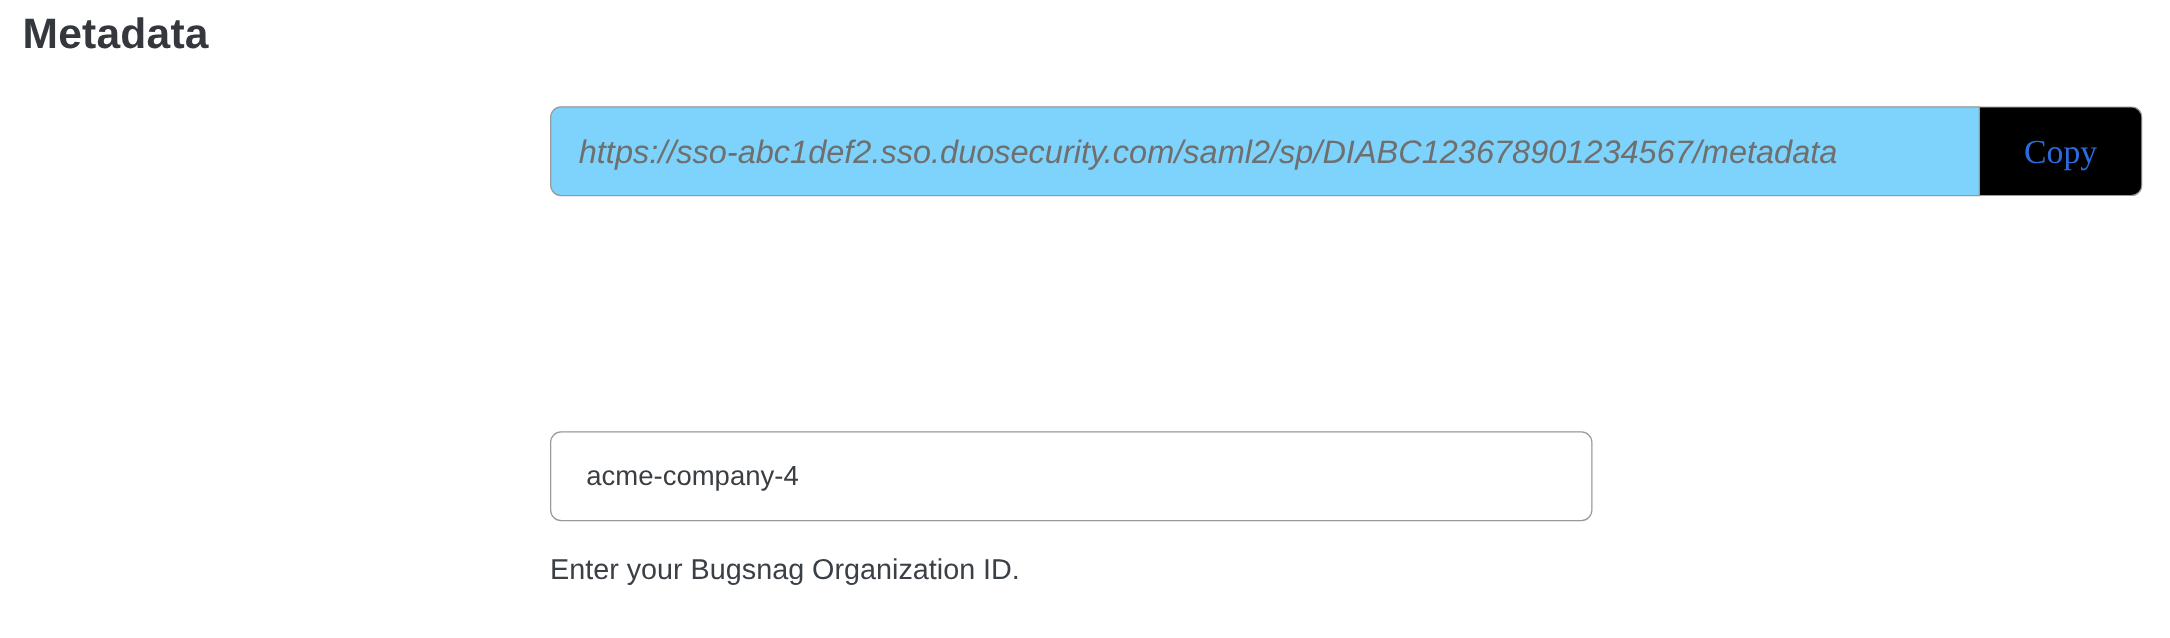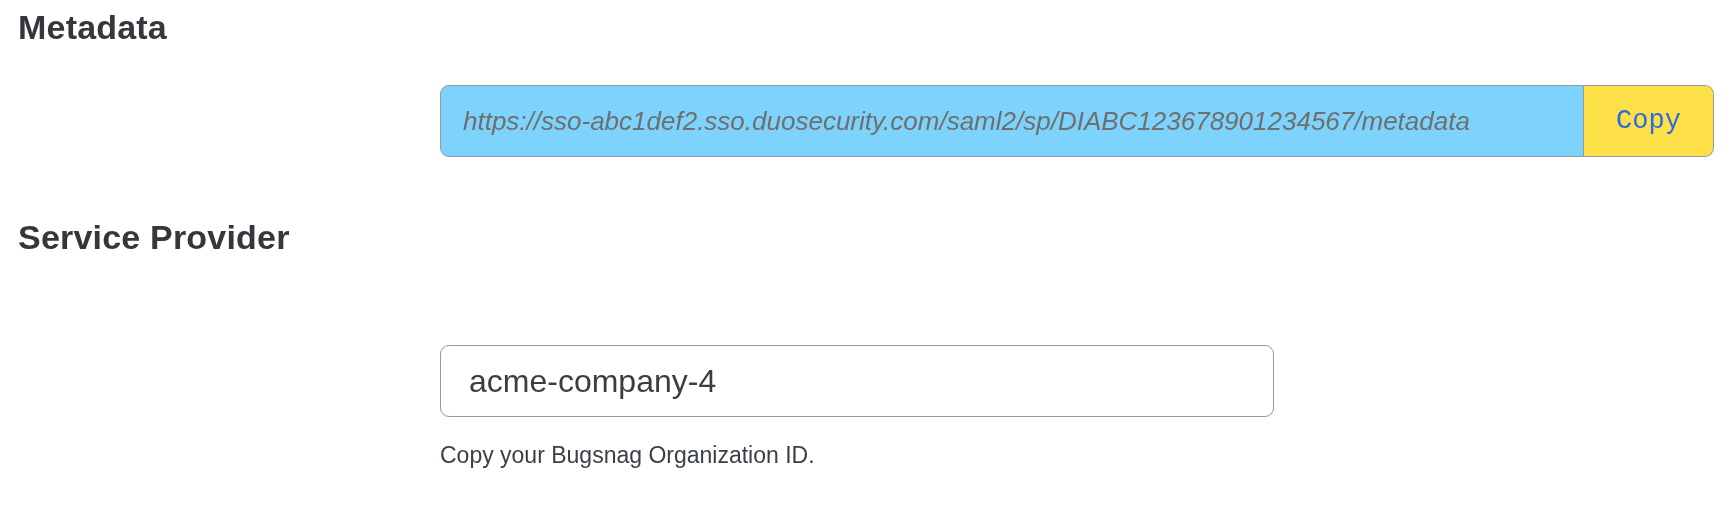--- a/index.html
+++ b/index.html
@@ -59,39 +59,39 @@
     font-size: 26px;
     color: #6f6f6f;
     outline: none;
   }
   .copy-btn {
     width: 130px;
     height: 100%;
     border: 1.5px solid #97999c;
     border-left: none;
     border-radius: 0 9px 9px 0;
-    background: #fde047;
-    font-family: Liberation Mono, monospace;
+    background: #000000;
+    font-family: Liberation Serif, serif;
     font-size: 27px;
     color: #2b6be0;
     cursor: pointer;
     padding: 0;
   }
   .org-input {
     position: absolute;
     left: 440px;
     top: 345px;
     width: 834px;
     height: 72px;
     border: 1.5px solid #97999c;
     border-radius: 9px;
     padding: 0 28px;
     background: #ffffff;
     font-family: inherit;
-    font-size: 32px;
+    font-size: 22px;
     color: #3a3e42;
     outline: none;
   }
   .help-text {
     position: absolute;
     left: 440px;
     top: 442px;
     font-size: 23px;
     color: #3b4046;
   }
@@ -102,20 +102,19 @@
 <div class="page">
 
   <h2 class="section-heading" id="metadata-heading">Metadata</h2>
 
 
   <div class="saml-group">
     <input class="saml-input" type="text" readonly="" value="https://sso-abc1def2.sso.duosecurity.com/saml2/sp/DIABC123678901234567/metadata" style="">
     <button class="copy-btn">Copy</button>
   </div>
 
-  <h2 class="section-heading" id="service-provider-heading">Service Provider</h2>
 
 
   <input class="org-input" type="text" value="acme-company-4" style="">
 
-  <div class="help-text">Copy your Bugsnag Organization ID.</div>
+  <div class="help-text">Enter your Bugsnag Organization ID.</div>
 
 </div>
 
 </body></html>

